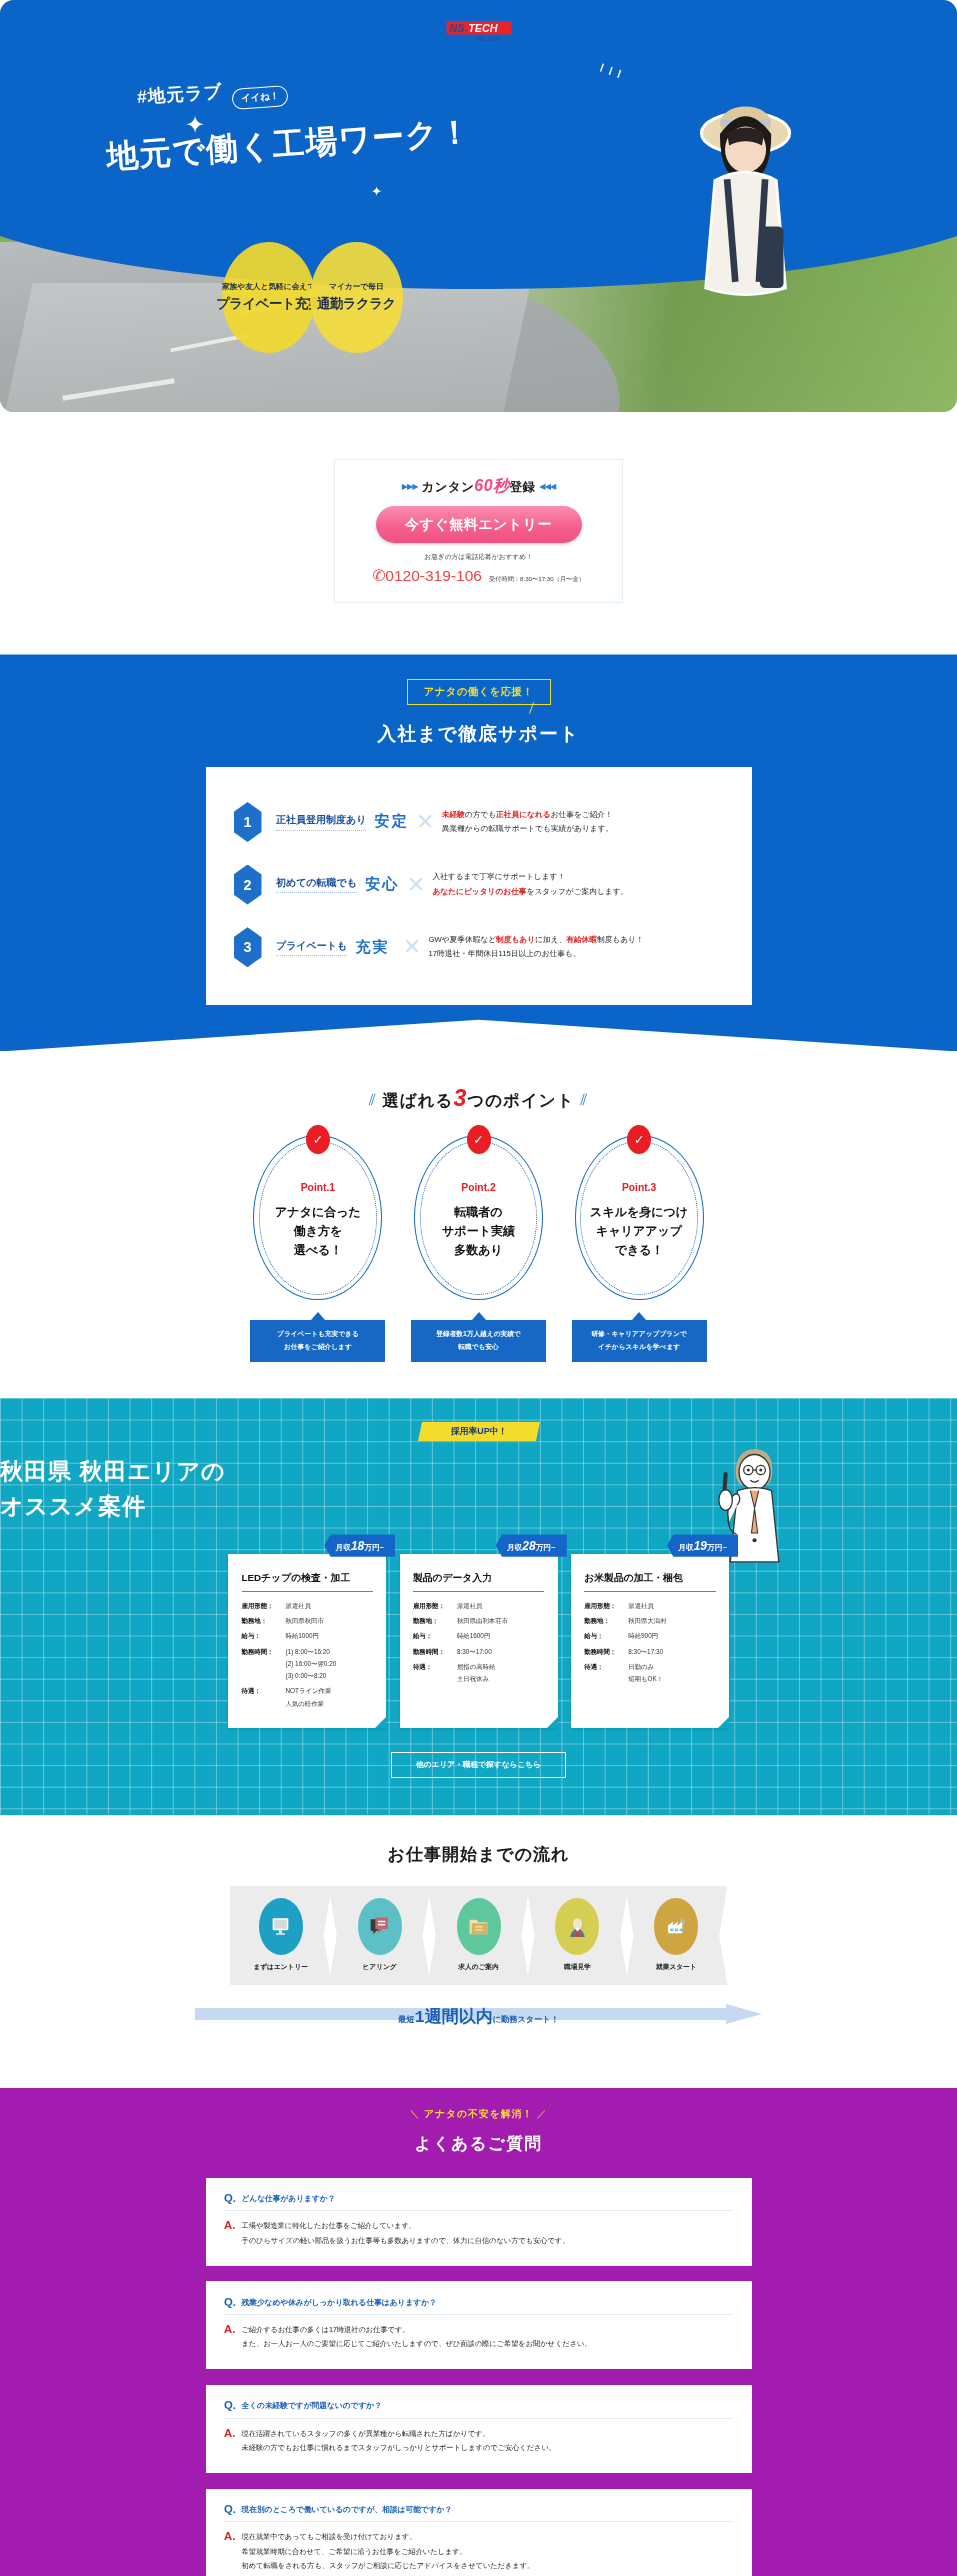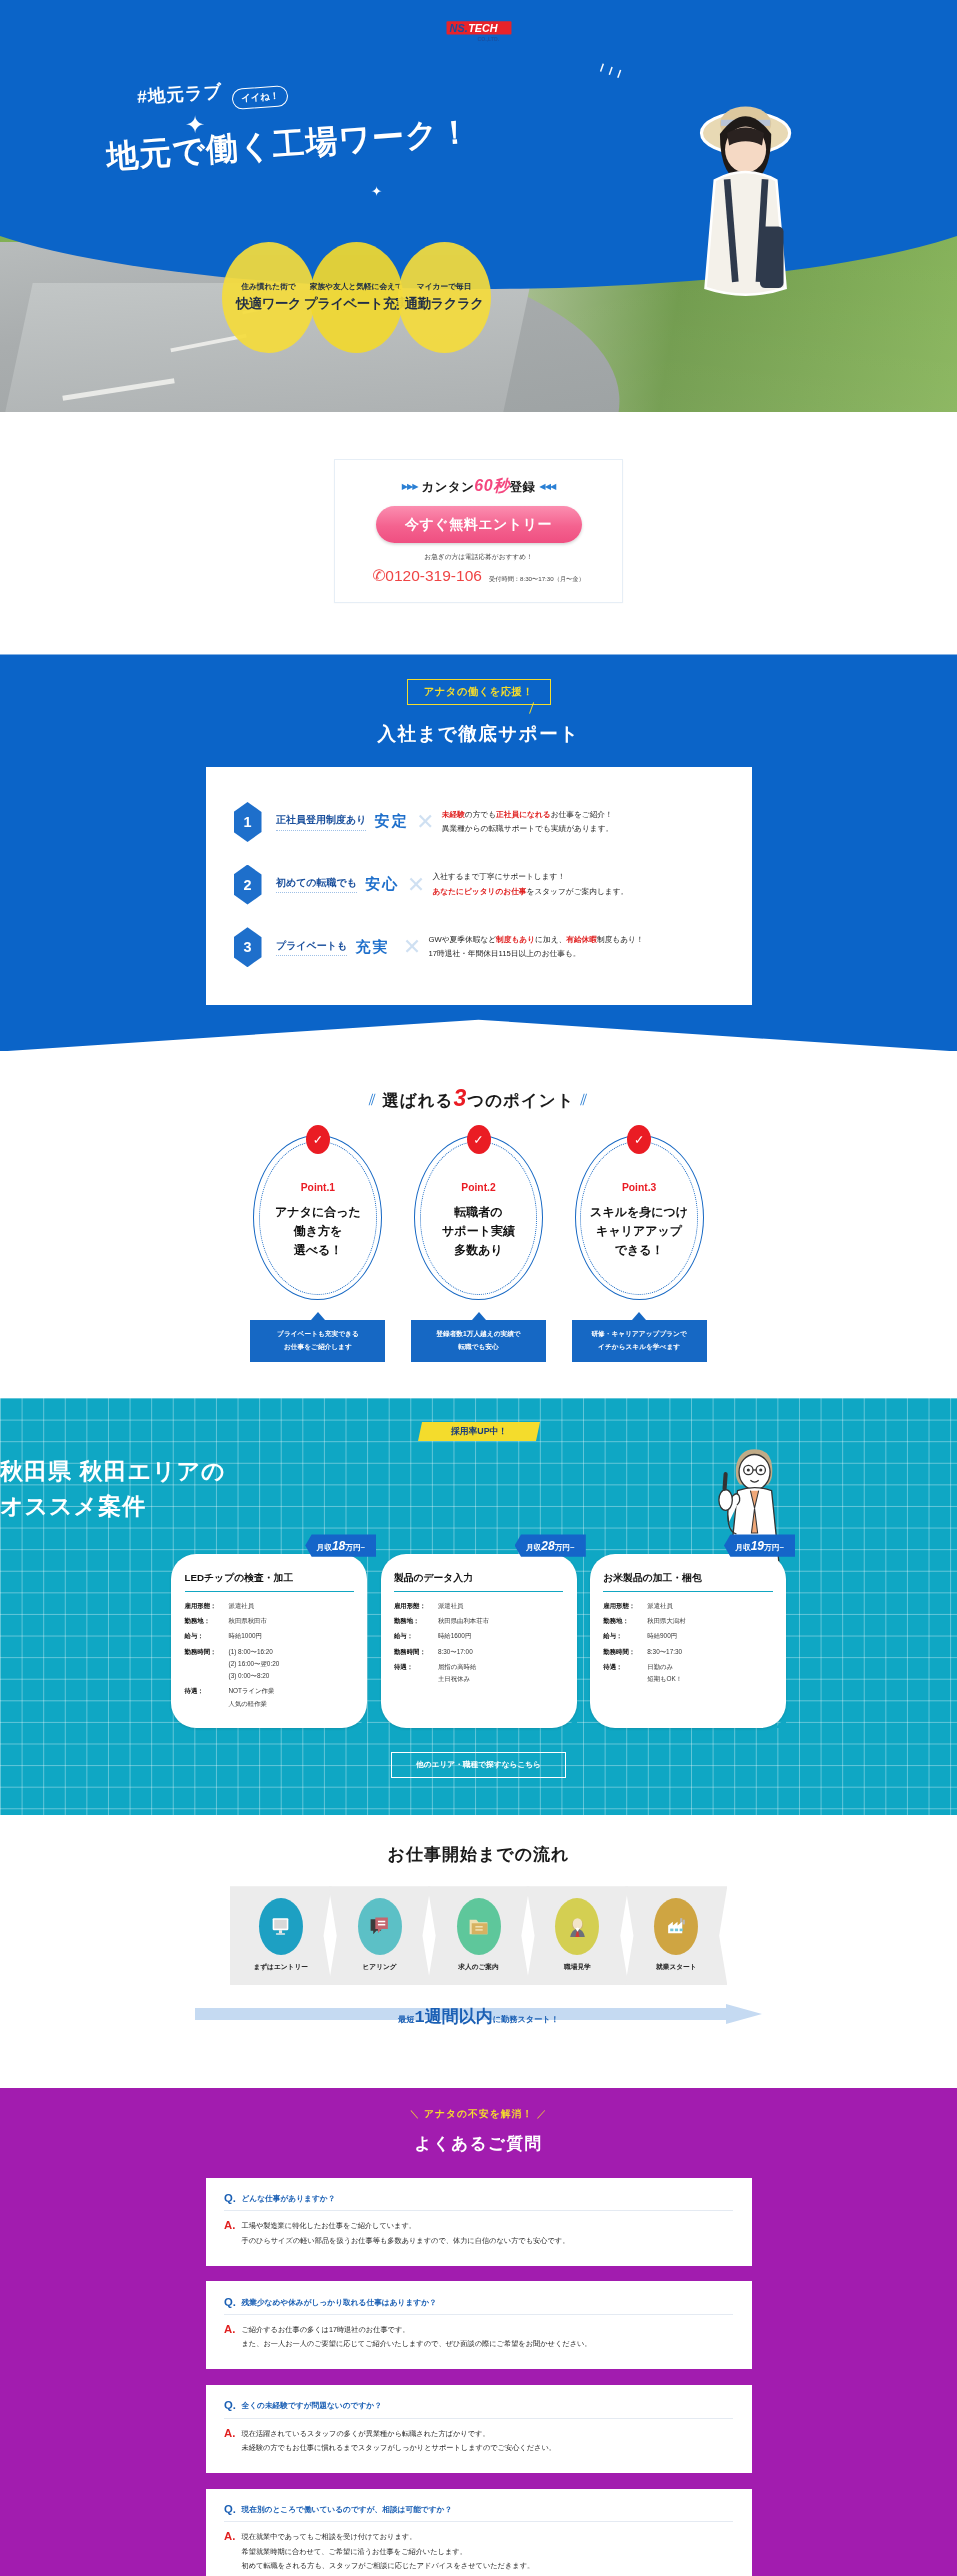--- a/index.html
+++ b/index.html
@@ -12,20 +12,21 @@
     -webkit-font-smoothing: antialiased;
   }
   .page { width: 957px; margin: 0 auto; overflow: hidden; position: relative; }
 
   
   .hero {
     position: relative;
     height: 412px;
     background: linear-gradient(180deg, #9dc96b 0%, #8ec05f 35%, #c9cfc4 62%, #d7d9d3 100%);
     overflow: hidden;
+    border-radius: 14px;
   }
   .hero-road {
     position: absolute; left: 0; bottom: 0; width: 100%; height: 216px;
     background:
       linear-gradient(to bottom, rgba(255,255,255,0) 0%, rgba(255,255,255,0.06) 100%),
       linear-gradient(100deg, #7fae52 0%, #9cc367 25%, #b9c9a6 48%, #6f9a4b 70%, #87b45a 100%);
   }
   .hero-asphalt {
     position: absolute; bottom: 0; left: -6%; width: 72%; height: 170px;
     background: linear-gradient(170deg, #b9bdbd 0%, #a9adae 40%, #9ea3a4 100%);
@@ -187,23 +188,22 @@
     transform: skewX(-12deg);
   }
   .jobs-tag span { display: inline-block; transform: skewX(12deg); }
   .jobs-title {
     margin-top: 13px; color: #fff;
     font-size: 23px; font-weight: bold; line-height: 1.55; letter-spacing: 1px;
   }
   .jobs-doc { position: absolute; right: 160px; top: 41px; width: 88px; height: 124px; }
   .jobs-row { display: flex; justify-content: center; gap: 13.4px; margin-top: 29px; position: relative; z-index: 3; }
   .job-card {
-    width: 196px; background: #fff; padding: 17.5px 13.4px 15.5px; position: relative;
+    width: 158px; background: #fff; padding: 17.5px 13.4px 15.5px; position: relative;
     box-shadow: 0 1px 2.6px rgba(0,0,0,.12);
-    border-radius: 25px;
   }
   .job-card:after {
     content: ""; position: absolute; right: 0; bottom: 0;
     border-width: 0 0 11.3px 11.3px; border-style: solid;
     border-color: transparent transparent #0fa7c4 transparent;
   }
   .salary-flag {
     position: absolute; top: -19.6px; right: -9.3px;
     background: #1565c9; color: #fff; font-size: 7.7px; font-weight: bold;
     padding: 4.1px 11.3px;
@@ -303,24 +303,20 @@
           <ellipse cx="120" cy="150" rx="40" ry="45" fill="#f5d9c4"></ellipse>
           <path d="M84 118 q36 -22 72 0 l-4 24 q-32 -16 -64 0z" fill="#2a2220"></path>
           <path d="M60 210 q60 -32 120 0 l18 210 q-78 26 -156 0z" fill="#f4f1ea" stroke="#fff" stroke-width="5"></path>
           <path d="M84 208 l16 200" stroke="#2f3a4c" stroke-width="13" fill="none"></path>
           <path d="M158 208 l-12 200" stroke="#2f3a4c" stroke-width="13" fill="none"></path>
           <rect x="148" y="300" width="46" height="120" rx="10" fill="#2f3a4c"></rect>
         </svg>
       </div>
 
       <div class="badges">
-        <div class="badge">
-          <div class="badge-sub">住み慣れた街で</div>
-          <div class="badge-main">快適ワーク</div>
-        </div>
         <div class="badge b2">
           <div class="badge-sub">家族や友人と気軽に会えて</div>
           <div class="badge-main">プライベート充実</div>
         </div>
         <div class="badge">
           <div class="badge-sub">マイカーで毎日</div>
           <div class="badge-main">通勤ラクラク</div>
         </div>
       </div>
     </div>

